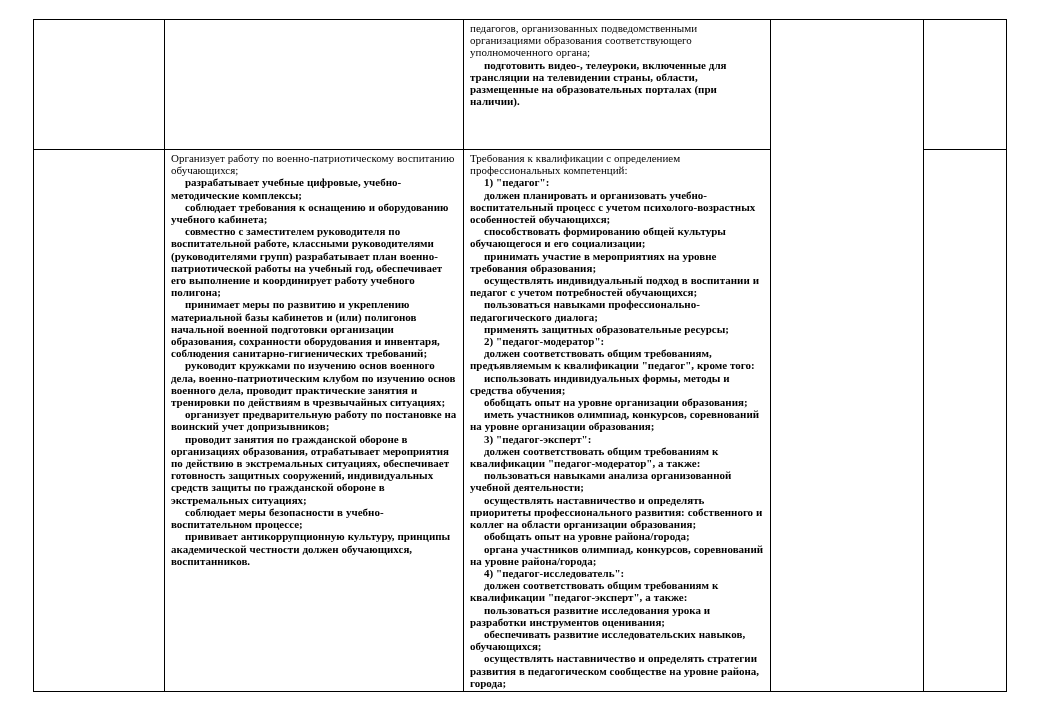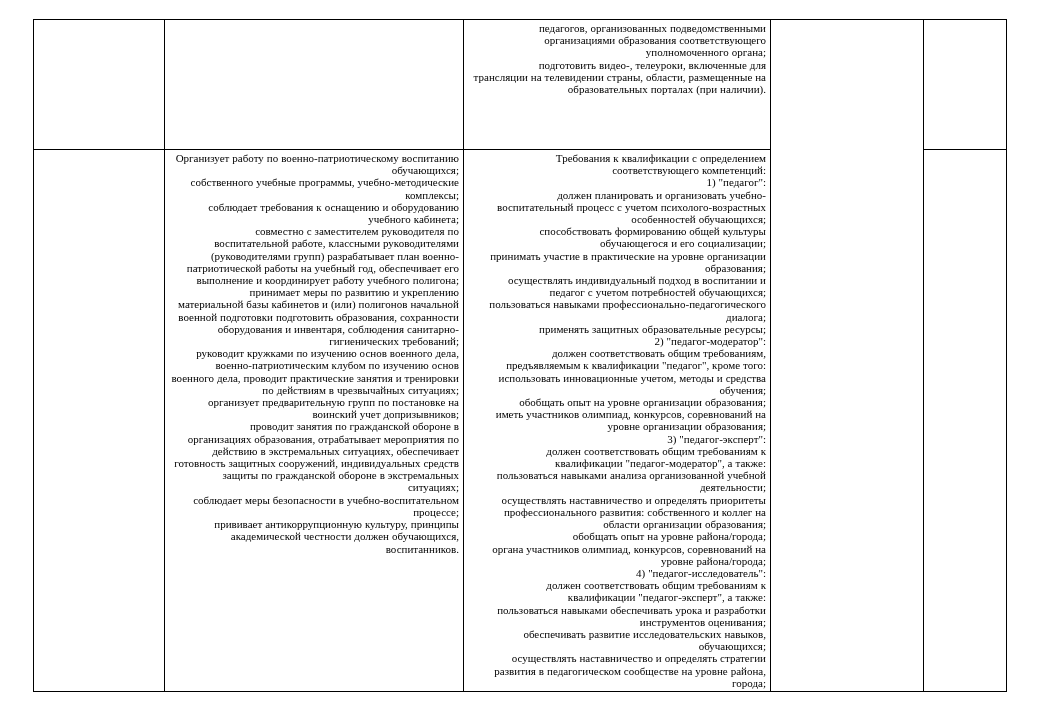--- a/index.html
+++ b/index.html
@@ -33,24 +33,24 @@
     overflow: hidden;
   }
   tr.row1 { height: 130px; }
   tr.row2 { height: 540px; }
   .para {
     margin: 0;
     padding: 0;
     font-size: 11px;
     line-height: 12.2px;
     color: #000000;
-    text-align: right;
+    text-align: left;
     word-spacing: 0.2px;
   }
-  .para.indent { text-indent: 14px; }
+  .para.indent { text-indent: 14px; font-weight: bold; }
 </style>
 </head>
 <body>
 
 <div class="page">
   <table class="doc-table">
     <colgroup>
       <col style="width:131px">
       <col style="width:299px">
       <col style="width:307px">
@@ -90,56 +90,56 @@
       <tr class="row2">
         <td>
           <div class="cell-text">
             
           </div>
         </td>
         <td>
           <div class="cell-text">
 
           <p class="para">Организует работу по военно-патриотическому воспитанию обучающихся;</p>
-              <p class="para indent">собственного учебные программы, учебно-методические комплексы;</p>
+              <p class="para indent">разрабатывает учебные цифровые, учебно-методические комплексы;</p>
               <p class="para indent">соблюдает требования к оснащению и оборудованию учебного кабинета;</p>
               <p class="para indent">совместно с заместителем руководителя по воспитательной работе, классными руководителями (руководителями групп) разрабатывает план военно-патриотической работы на учебный год, обеспечивает его выполнение и координирует работу учебного полигона;</p>
-              <p class="para indent">принимает меры по развитию и укреплению материальной базы кабинетов и (или) полигонов начальной военной подготовки подготовить образования, сохранности оборудования и инвентаря, соблюдения санитарно-гигиенических требований;</p>
+              <p class="para indent">принимает меры по развитию и укреплению материальной базы кабинетов и (или) полигонов начальной военной подготовки организации образования, сохранности оборудования и инвентаря, соблюдения санитарно-гигиенических требований;</p>
               <p class="para indent">руководит кружками по изучению основ военного дела, военно-патриотическим клубом по изучению основ военного дела, проводит практические занятия и тренировки по действиям в чрезвычайных ситуациях;</p>
-              <p class="para indent">организует предварительную групп по постановке на воинский учет допризывников;</p>
+              <p class="para indent">организует предварительную работу по постановке на воинский учет допризывников;</p>
               <p class="para indent">проводит занятия по гражданской обороне в организациях образования, отрабатывает мероприятия по действию в экстремальных ситуациях, обеспечивает готовность защитных сооружений, индивидуальных средств защиты по гражданской обороне в экстремальных ситуациях;</p>
               <p class="para indent">соблюдает меры безопасности в учебно-воспитательном процессе;</p>
               <p class="para indent">прививает антикоррупционную культуру, принципы академической честности должен обучающихся, воспитанников.</p>
             </div>
         </td>
         <td>
           <div class="cell-text">
 
-          <p class="para">Требования к квалификации с определением соответствующего компетенций:</p>
+          <p class="para">Требования к квалификации с определением профессиональных компетенций:</p>
               <p class="para indent">1) "педагог":</p>
               <p class="para indent">должен планировать и организовать учебно-воспитательный процесс с учетом психолого-возрастных особенностей обучающихся;</p>
               <p class="para indent">способствовать формированию общей культуры обучающегося и его социализации;</p>
-              <p class="para indent">принимать участие в практические на уровне организации образования;</p>
+              <p class="para indent">принимать участие в мероприятиях на уровне требования образования;</p>
               <p class="para indent">осуществлять индивидуальный подход в воспитании и педагог с учетом потребностей обучающихся;</p>
               <p class="para indent">пользоваться навыками профессионально-педагогического диалога;</p>
               <p class="para indent">применять защитных образовательные ресурсы;</p>
               <p class="para indent">2) "педагог-модератор":</p>
               <p class="para indent">должен соответствовать общим требованиям, предъявляемым к квалификации "педагог", кроме того:</p>
-              <p class="para indent">использовать инновационные учетом, методы и средства обучения;</p>
+              <p class="para indent">использовать индивидуальных формы, методы и средства обучения;</p>
               <p class="para indent">обобщать опыт на уровне организации образования;</p>
               <p class="para indent">иметь участников олимпиад, конкурсов, соревнований на уровне организации образования;</p>
               <p class="para indent">3) "педагог-эксперт":</p>
               <p class="para indent">должен соответствовать общим требованиям к квалификации "педагог-модератор", а также:</p>
               <p class="para indent">пользоваться навыками анализа организованной учебной деятельности;</p>
               <p class="para indent">осуществлять наставничество и определять приоритеты профессионального развития: собственного и коллег на области организации образования;</p>
               <p class="para indent">обобщать опыт на уровне района/города;</p>
               <p class="para indent">органа участников олимпиад, конкурсов, соревнований на уровне района/города;</p>
               <p class="para indent">4) "педагог-исследователь":</p>
               <p class="para indent">должен соответствовать общим требованиям к квалификации "педагог-эксперт", а также:</p>
-              <p class="para indent">пользоваться навыками обеспечивать урока и разработки инструментов оценивания;</p>
+              <p class="para indent">пользоваться развитие исследования урока и разработки инструментов оценивания;</p>
               <p class="para indent">обеспечивать развитие исследовательских навыков, обучающихся;</p>
               <p class="para indent">осуществлять наставничество и определять стратегии развития в педагогическом сообществе на уровне района, города;</p>
             </div>
         </td>
         <td>
           <div class="cell-text">
             
           </div>
         </td>
       </tr>

